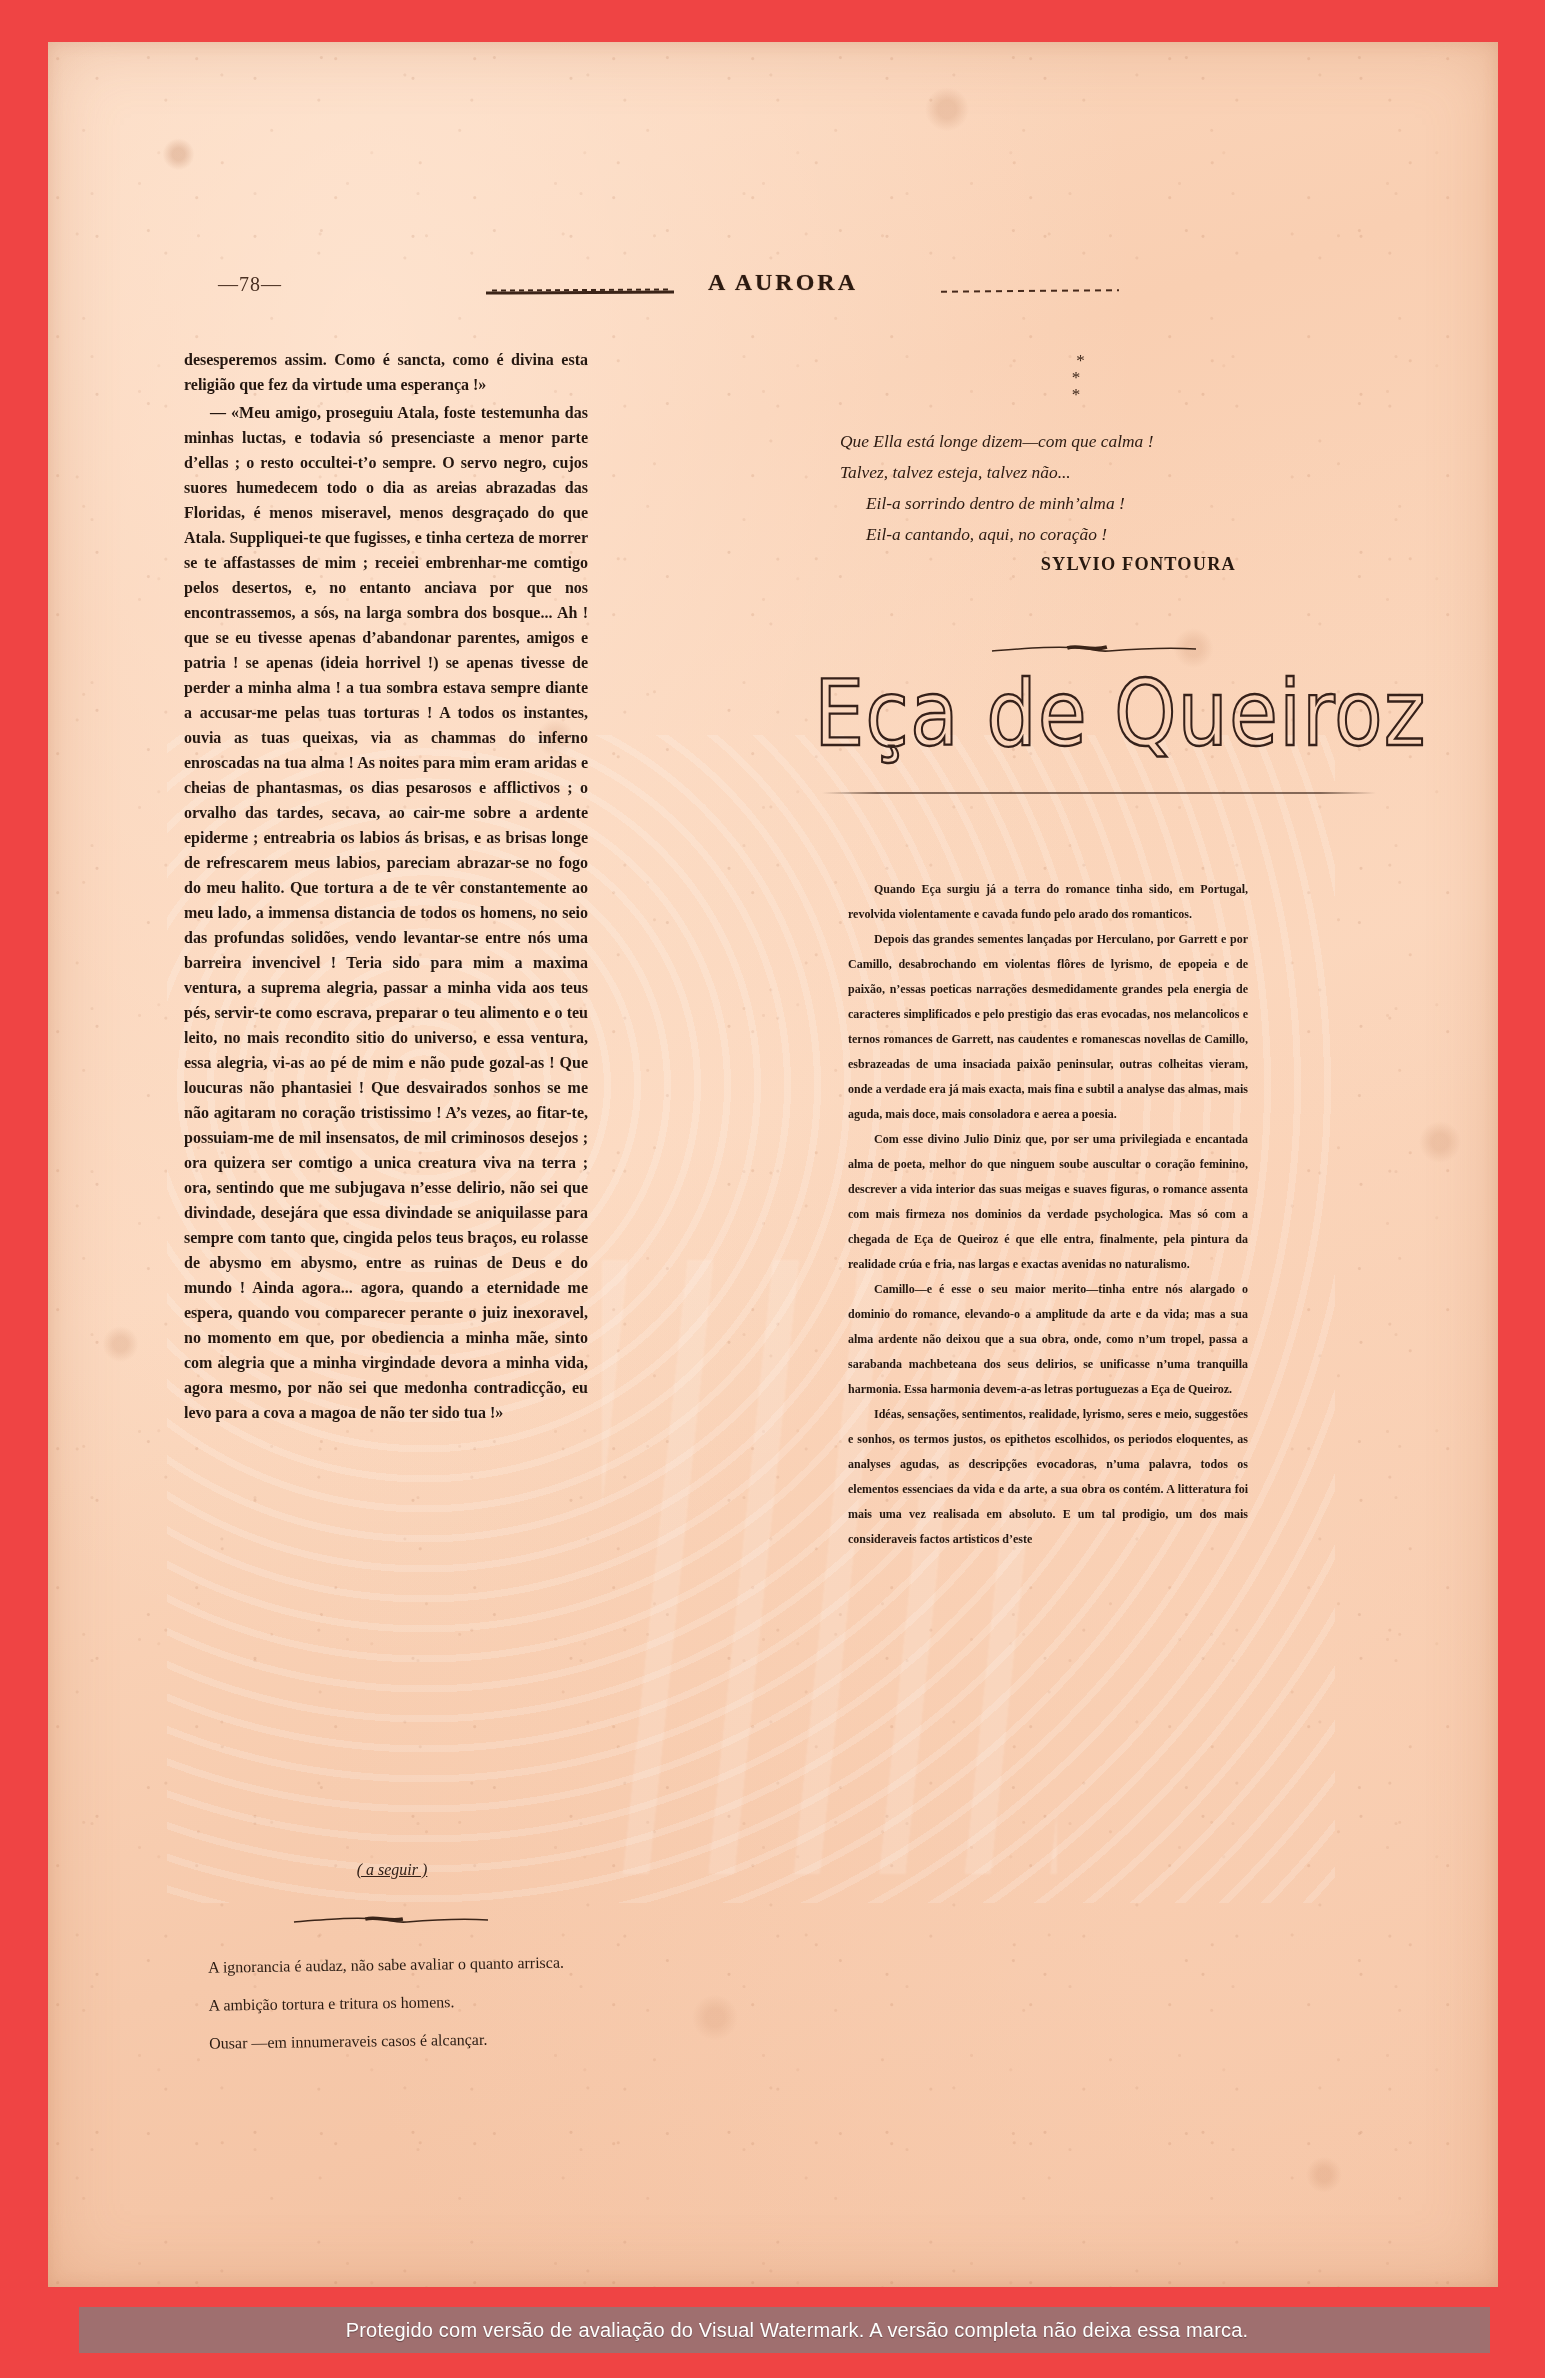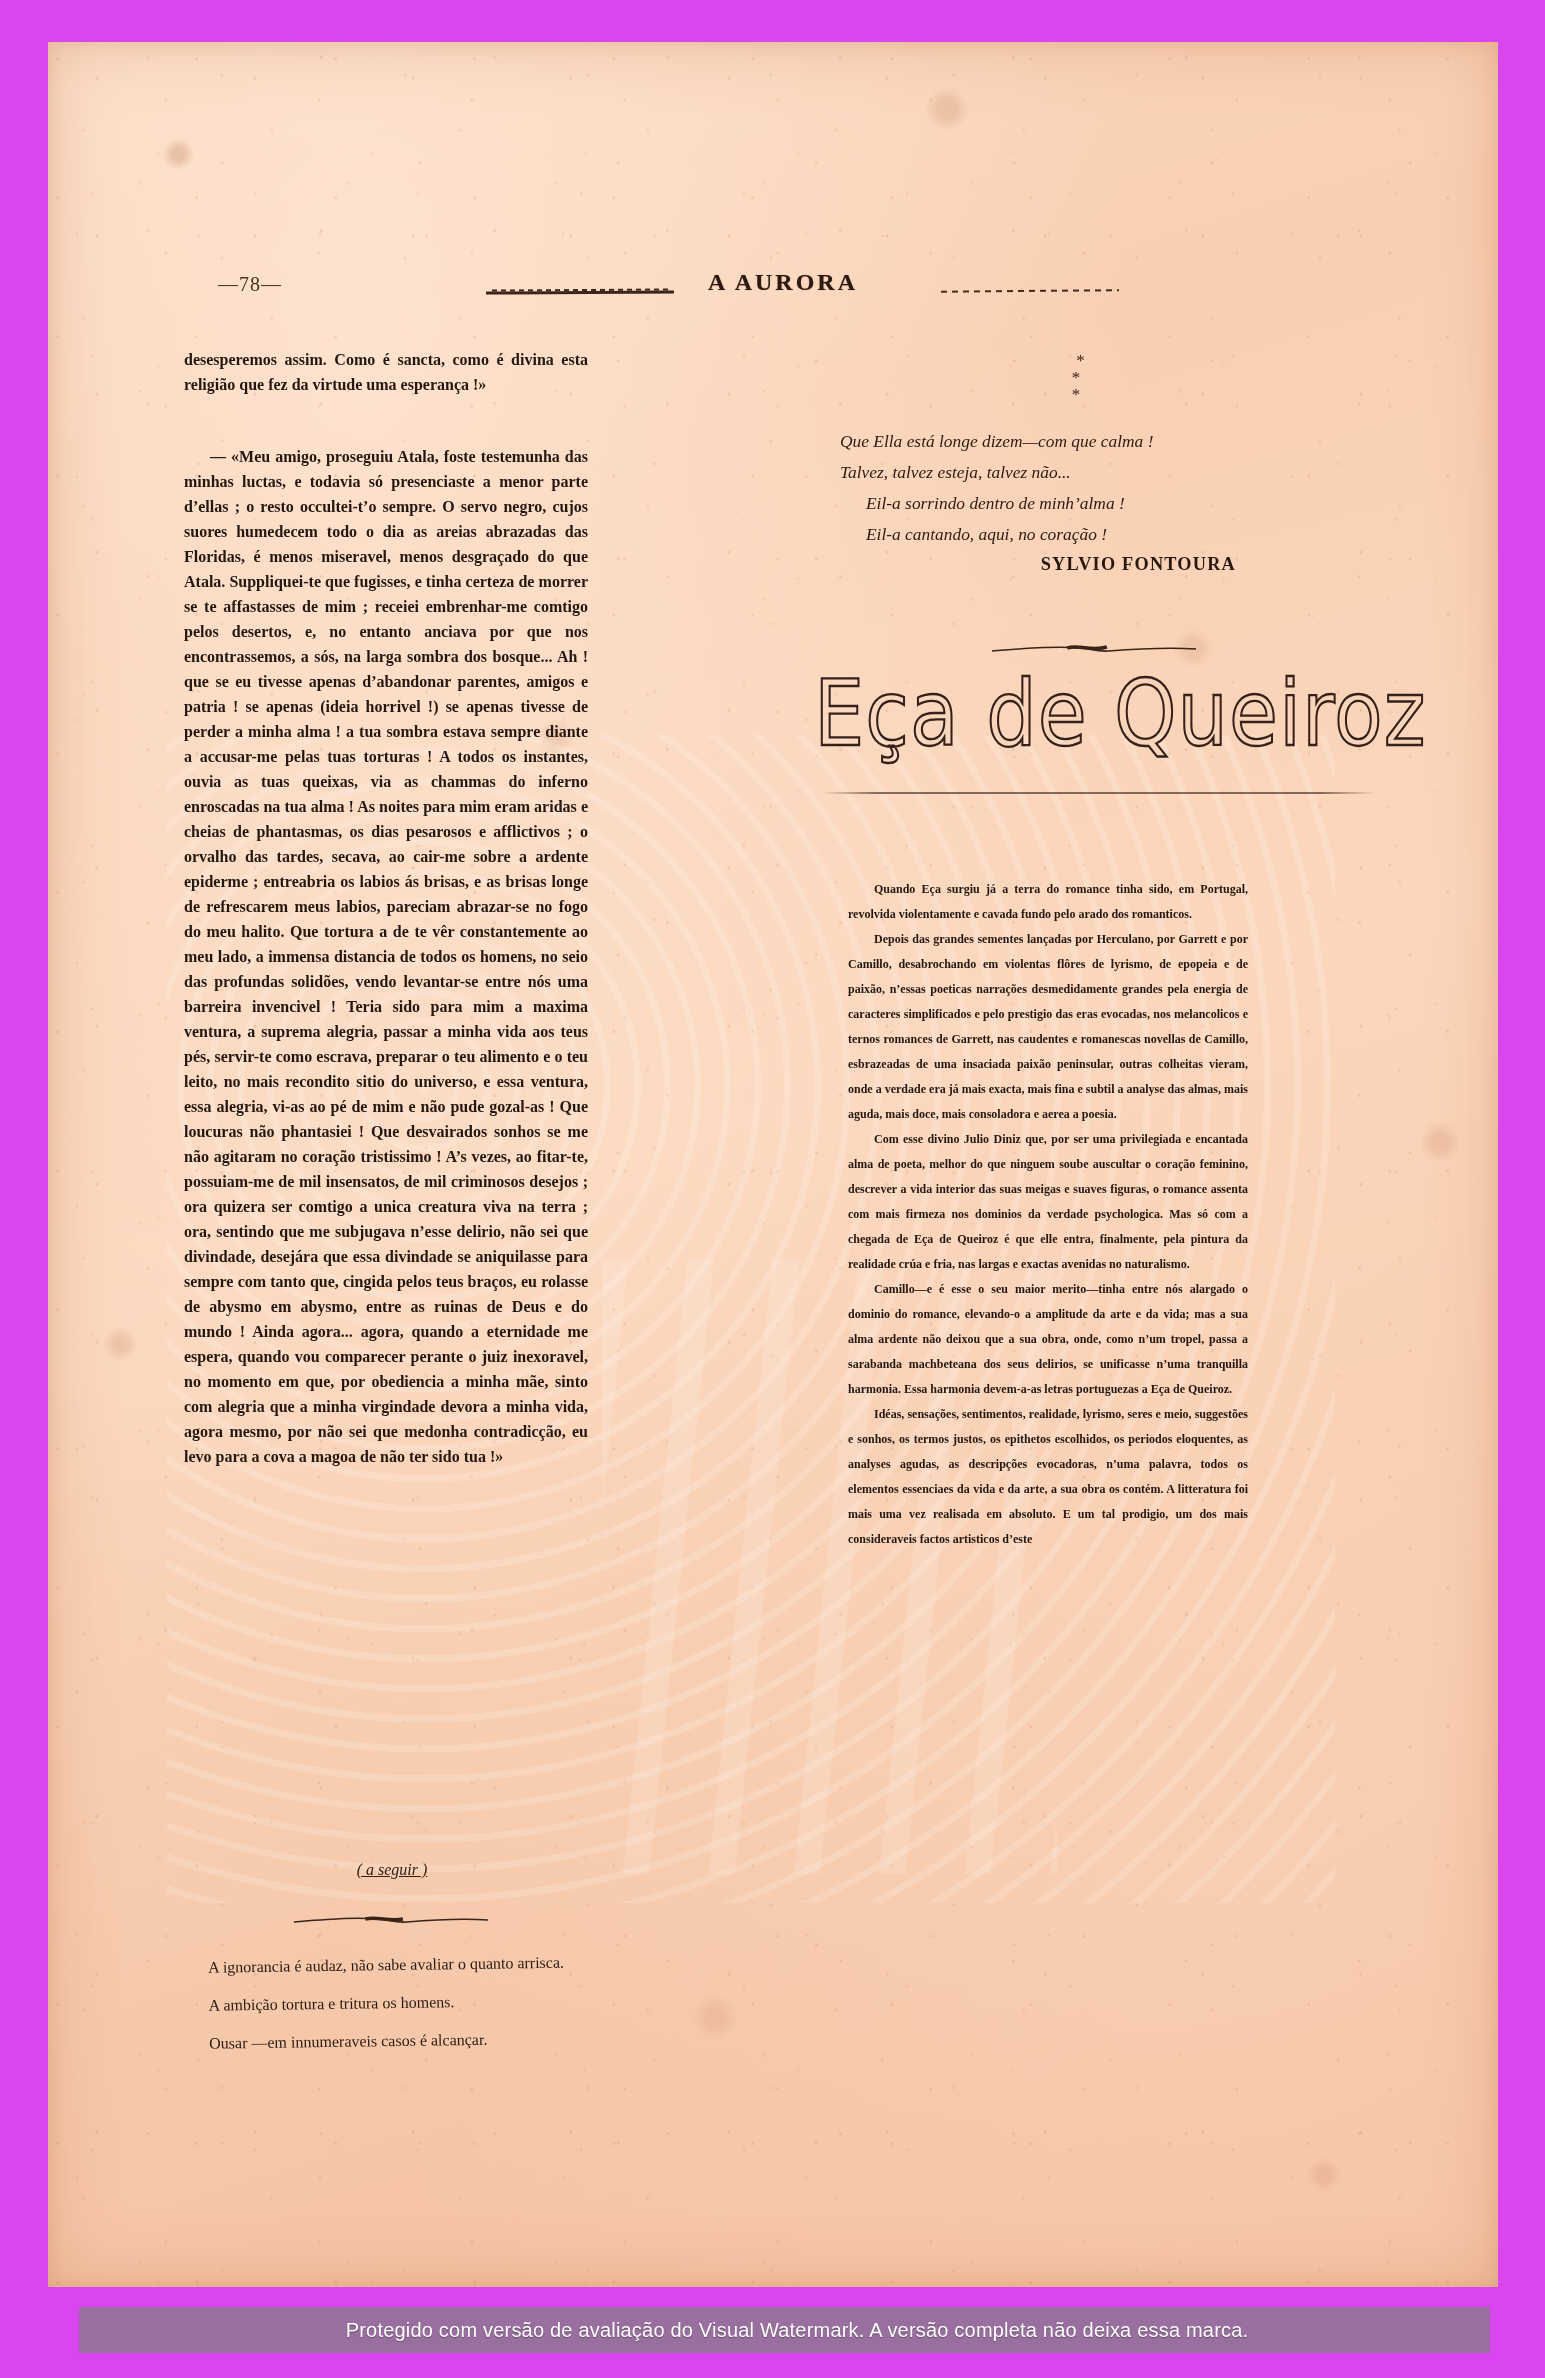--- a/index.html
+++ b/index.html
@@ -8,21 +8,21 @@
     padding: 0;
     background: #b0b0b0;
   }
 
   .page {
     position: relative;
     width: 1545px;
     height: 2378px;
     overflow: hidden;
     
-    background: #d946ef;
+    background: #ef4444;
     font-family: "Liberation Serif", "DejaVu Serif", serif;
   }
 
   
   .paper {
     position: absolute;
     left: 48px;
     top: 42px;
     width: 1450px;
     height: 2245px;
@@ -333,21 +333,21 @@
     <span class="folio">—78—</span>
     <span class="rule-l"></span>
     <span class="masthead">A AURORA</span>
     <span class="rule-r"></span>
   </div>
 
   <div class="col col-left">
     <p class="skew-0">desesperemos assim. Como é sancta, como é divina esta religião que fez da virtude uma esperança !»</p>
   </div>
 
-  <div class="col col-left" style="top:400px;margin-top:44px;">
+  <div class="col col-left" style="top:400px;">
     <p class="indent">— «Meu amigo, proseguiu Atala, foste testemunha das minhas luctas, e todavia só presenciaste a menor parte d’ellas ; o resto occultei-t’o sempre. O servo negro, cujos suores humedecem todo o dia as areias abrazadas das Floridas, é menos miseravel, menos desgraçado do que Atala. Suppliquei-te que fugisses, e tinha certeza de morrer se te affastasses de mim ; receiei embrenhar-me comtigo pelos desertos, e, no entanto anciava por que nos encontrassemos, a sós, na larga sombra dos bosque... Ah ! que se eu tivesse apenas d’abandonar parentes, amigos e patria ! se apenas (ideia horrivel !) se apenas tivesse de perder a minha alma ! a tua sombra estava sempre diante a accusar-me pelas tuas torturas ! A todos os instantes, ouvia as tuas queixas, via as chammas do inferno enroscadas na tua alma ! As noites para mim eram aridas e cheias de phantasmas, os dias pesarosos e afflictivos ; o orvalho das tardes, secava, ao cair-me sobre a ardente epiderme ; entreabria os labios ás brisas, e as brisas longe de refrescarem meus labios, pareciam abrazar-se no fogo do meu halito. Que tortura a de te vêr constantemente ao meu lado, a immensa distancia de todos os homens, no seio das profundas solidões, vendo levantar-se entre nós uma barreira invencivel ! Teria sido para mim a maxima ventura, a suprema alegria, passar a minha vida aos teus pés, servir-te como escrava, preparar o teu alimento e o teu leito, no mais recondito sitio do universo, e essa ventura, essa alegria, vi-as ao pé de mim e não pude gozal-as ! Que loucuras não phantasiei ! Que desvairados sonhos se me não agitaram no coração tristissimo ! A’s vezes, ao fitar-te, possuiam-me de mil insensatos, de mil criminosos desejos ; ora quizera ser comtigo a unica creatura viva na terra ; ora, sentindo que me subjugava n’esse delirio, não sei que divindade, desejára que essa divindade se aniquilasse para sempre com tanto que, cingida pelos teus braços, eu rolasse de abysmo em abysmo, entre as ruinas de Deus e do mundo ! Ainda agora... agora, quando a eternidade me espera, quando vou comparecer perante o juiz inexoravel, no momento em que, por obediencia a minha mãe, sinto com alegria que a minha virgindade devora a minha vida, agora mesmo, por não sei que medonha contradicção, eu levo para a cova a magoa de não ter sido tua !»</p>
   </div>
 
   <div class="aseguir">( a seguir )</div>
 
   <div class="tail-swash">
     <svg width="198" height="14" viewBox="0 0 200 14">
       <path d="M2 9 C 40 6, 62 4, 88 6 C 100 7, 104 10, 116 9 C 140 7, 168 5, 198 7" fill="none" stroke="#3a2418" stroke-width="1.6"></path>
       <path d="M74 6 C 86 3, 98 9, 112 6" fill="none" stroke="#3a2418" stroke-width="3.4"></path>
     </svg>

